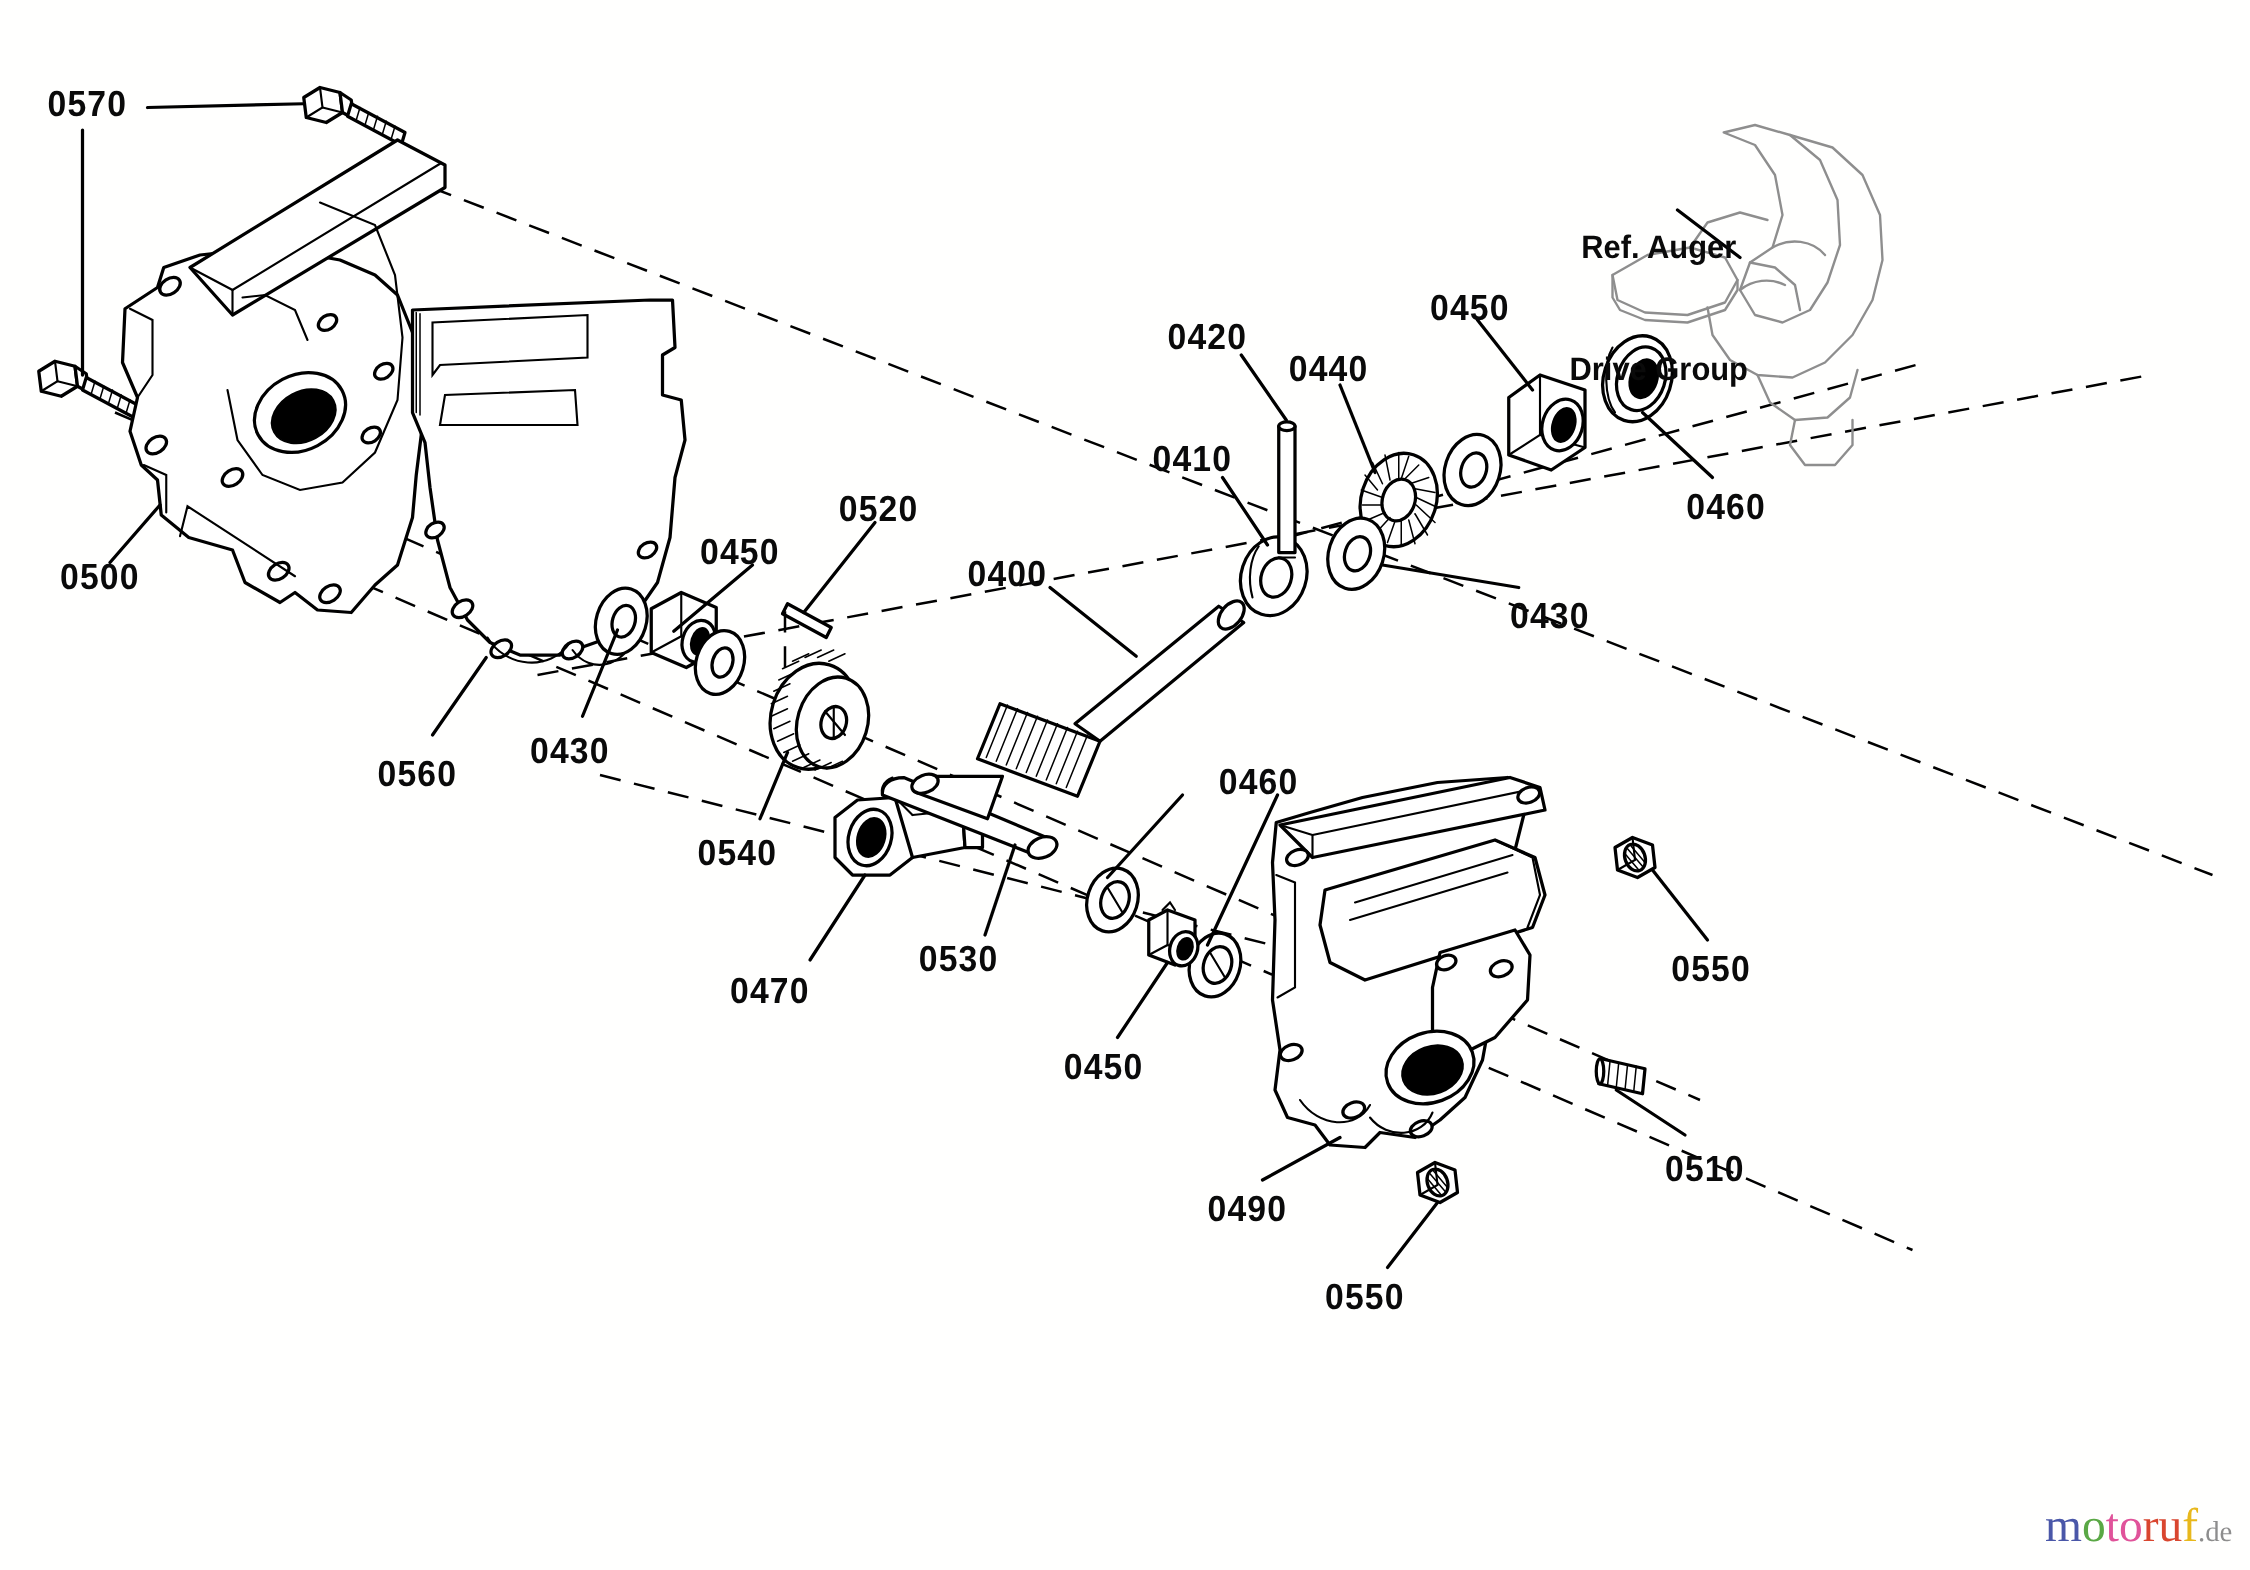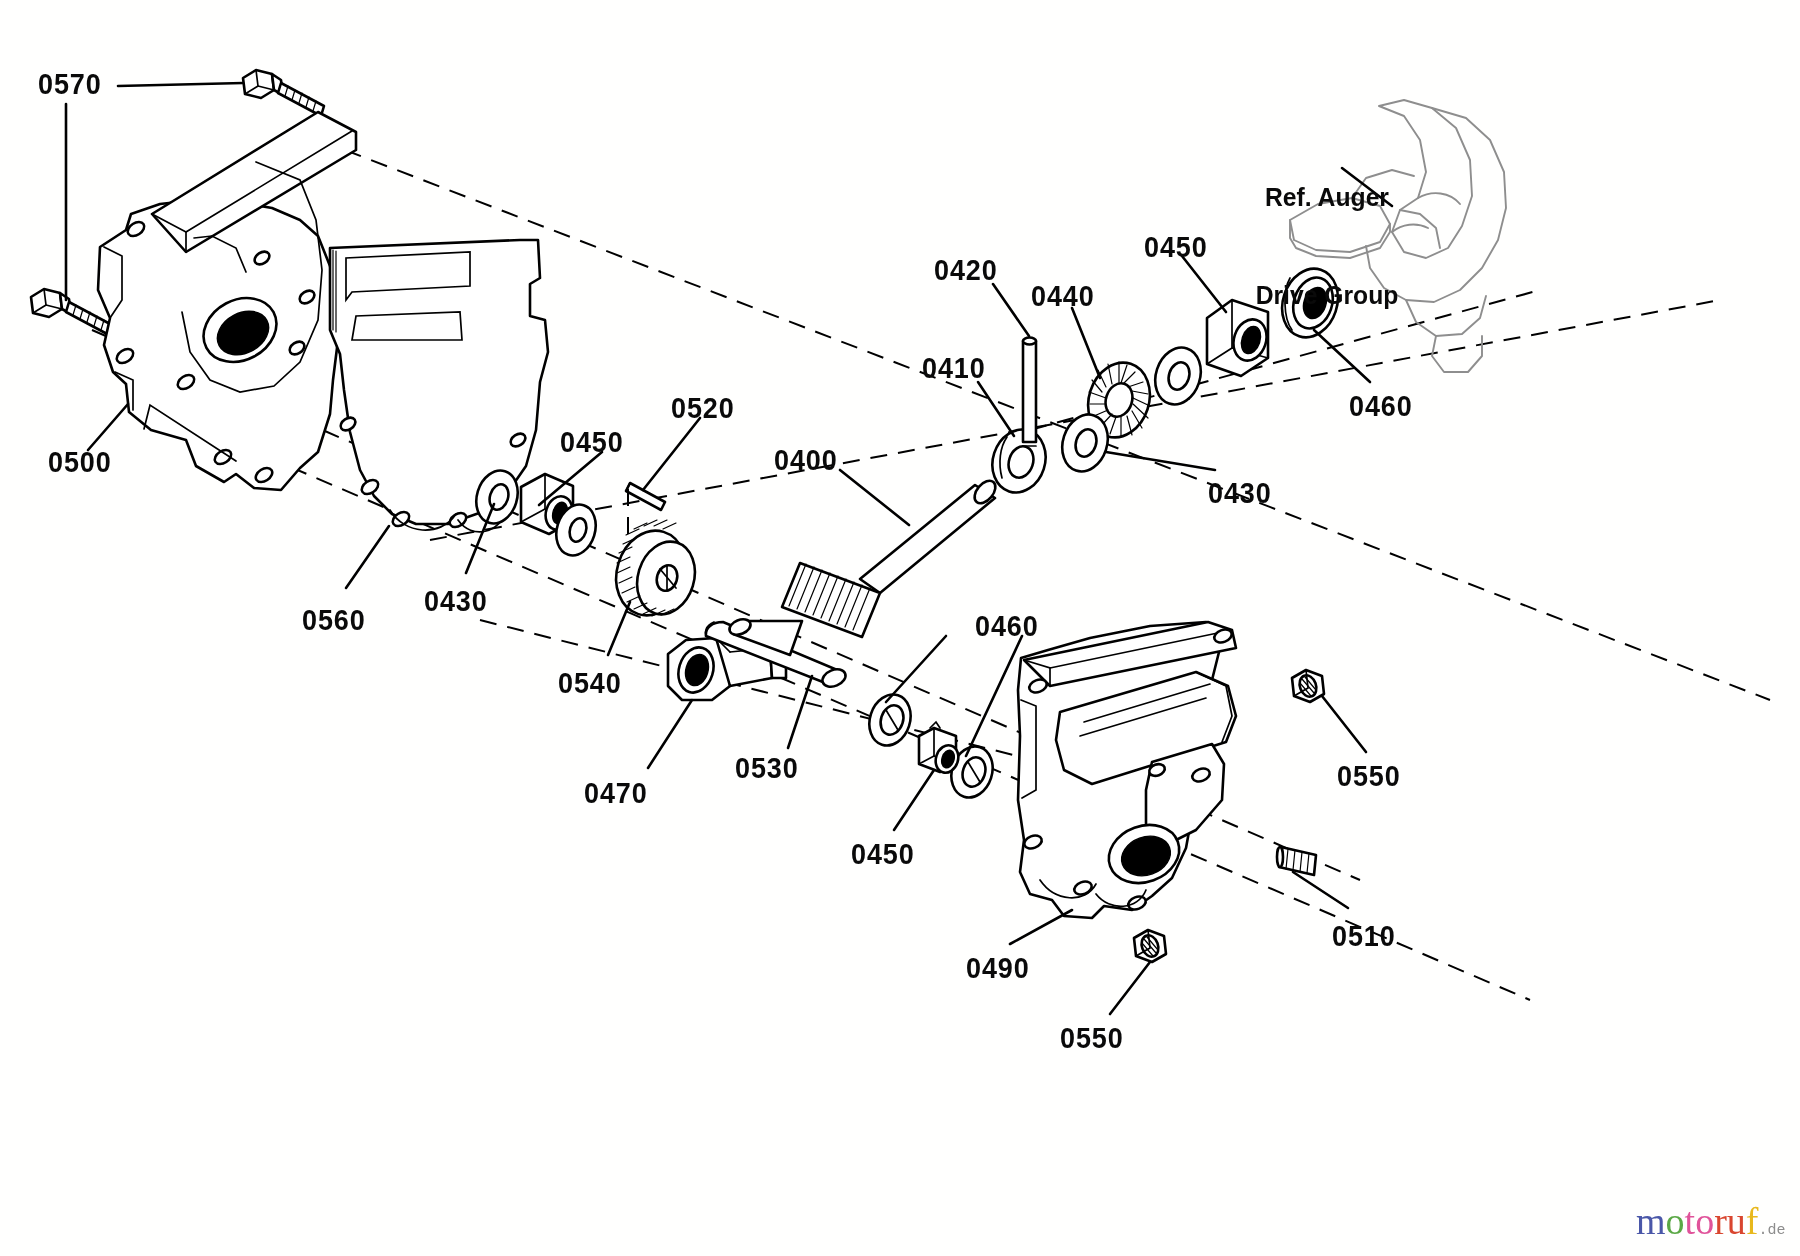--- a/index.html
+++ b/index.html
@@ -8,21 +8,21 @@
   #stage svg.layer{position:absolute;left:0;top:0;width:1800px;height:1256px;}
   .lbl{position:absolute;font-family:"Liberation Sans",sans-serif;font-weight:bold;
        font-size:29px;color:#0a0a0a;letter-spacing:1px;white-space:nowrap;
        transform:scaleX(0.93);transform-origin:left center;}
   .reflbl{position:absolute;font-family:"Liberation Sans",sans-serif;font-weight:bold;
        font-size:26px;color:#0a0a0a;line-height:1.25;text-align:center;white-space:pre;
        transform:scaleX(0.95);transform-origin:center center;}
   #wm{position:absolute;left:1636px;top:1199px;font-family:"Liberation Serif",serif;
       font-size:38px;letter-spacing:0px;white-space:nowrap;}
   #wm .c{display:inline-block;}
-  #wm .de{font-size:15px;color:#8d8d8d;font-family:Liberation Mono, monospace;}
+  #wm .de{font-size:23px;color:#8d8d8d;}
 </style>
 </head>
 <body>
 
 <div id="stage">
 
   <svg class="layer" viewBox="0 0 1800 1256" xmlns="http://www.w3.org/2000/svg">
     <defs>
       <style>
         .s{fill:none;stroke:#000;stroke-width:2.6;stroke-linecap:round;stroke-linejoin:round;}

